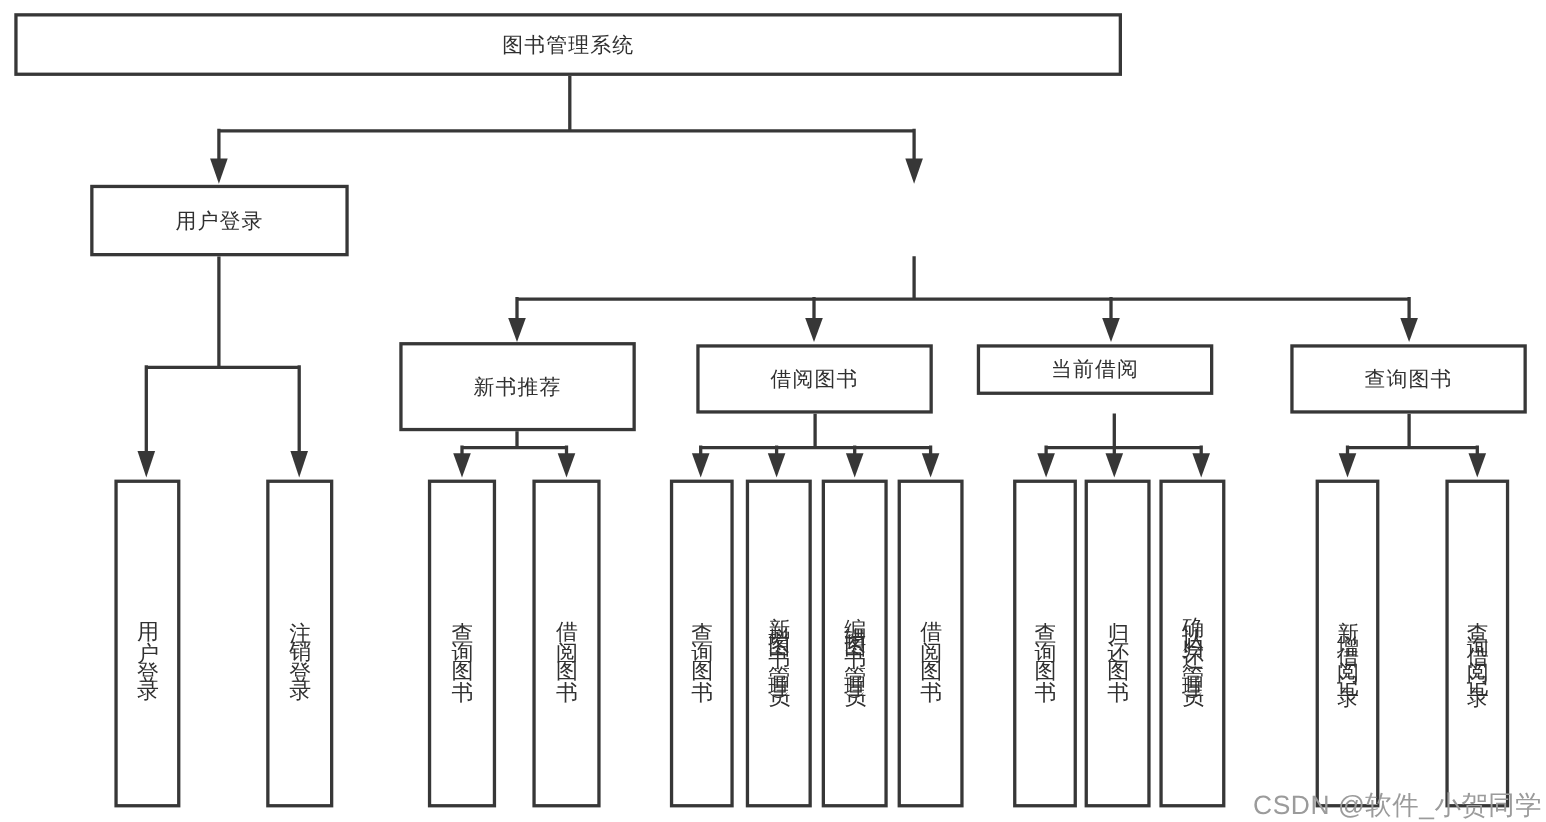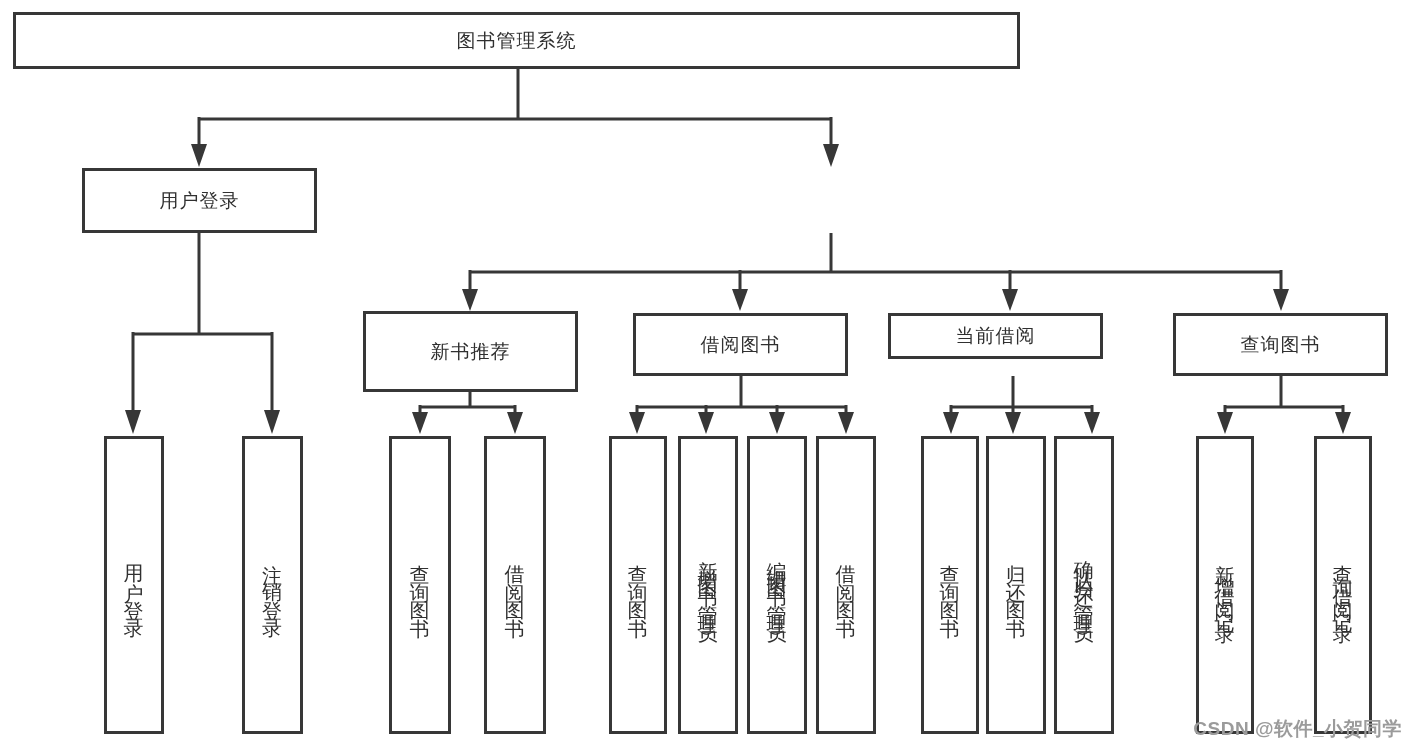--- a/index.html
+++ b/index.html
@@ -38,26 +38,25 @@
     writing-mode:vertical-rl;
     text-orientation:mixed;
     font-size:20px;
     line-height:1;
     color:var(--text);
     white-space:nowrap;
   }
   .watermark{
     position:absolute;
     right:3px;top:716px;
-    font-size:19px;
+    font-size:24px;
     color:var(--wm);
     letter-spacing:0.5px;
     z-index:5;
     white-space:nowrap;
-    font-weight:bold;
   }
 </style>
 </head>
 <body>
 
 <div class="canvas">
 
   <svg width="1405" height="747" viewBox="0 0 1405 747">
     <g stroke="#373737" stroke-width="3" fill="none">
 

